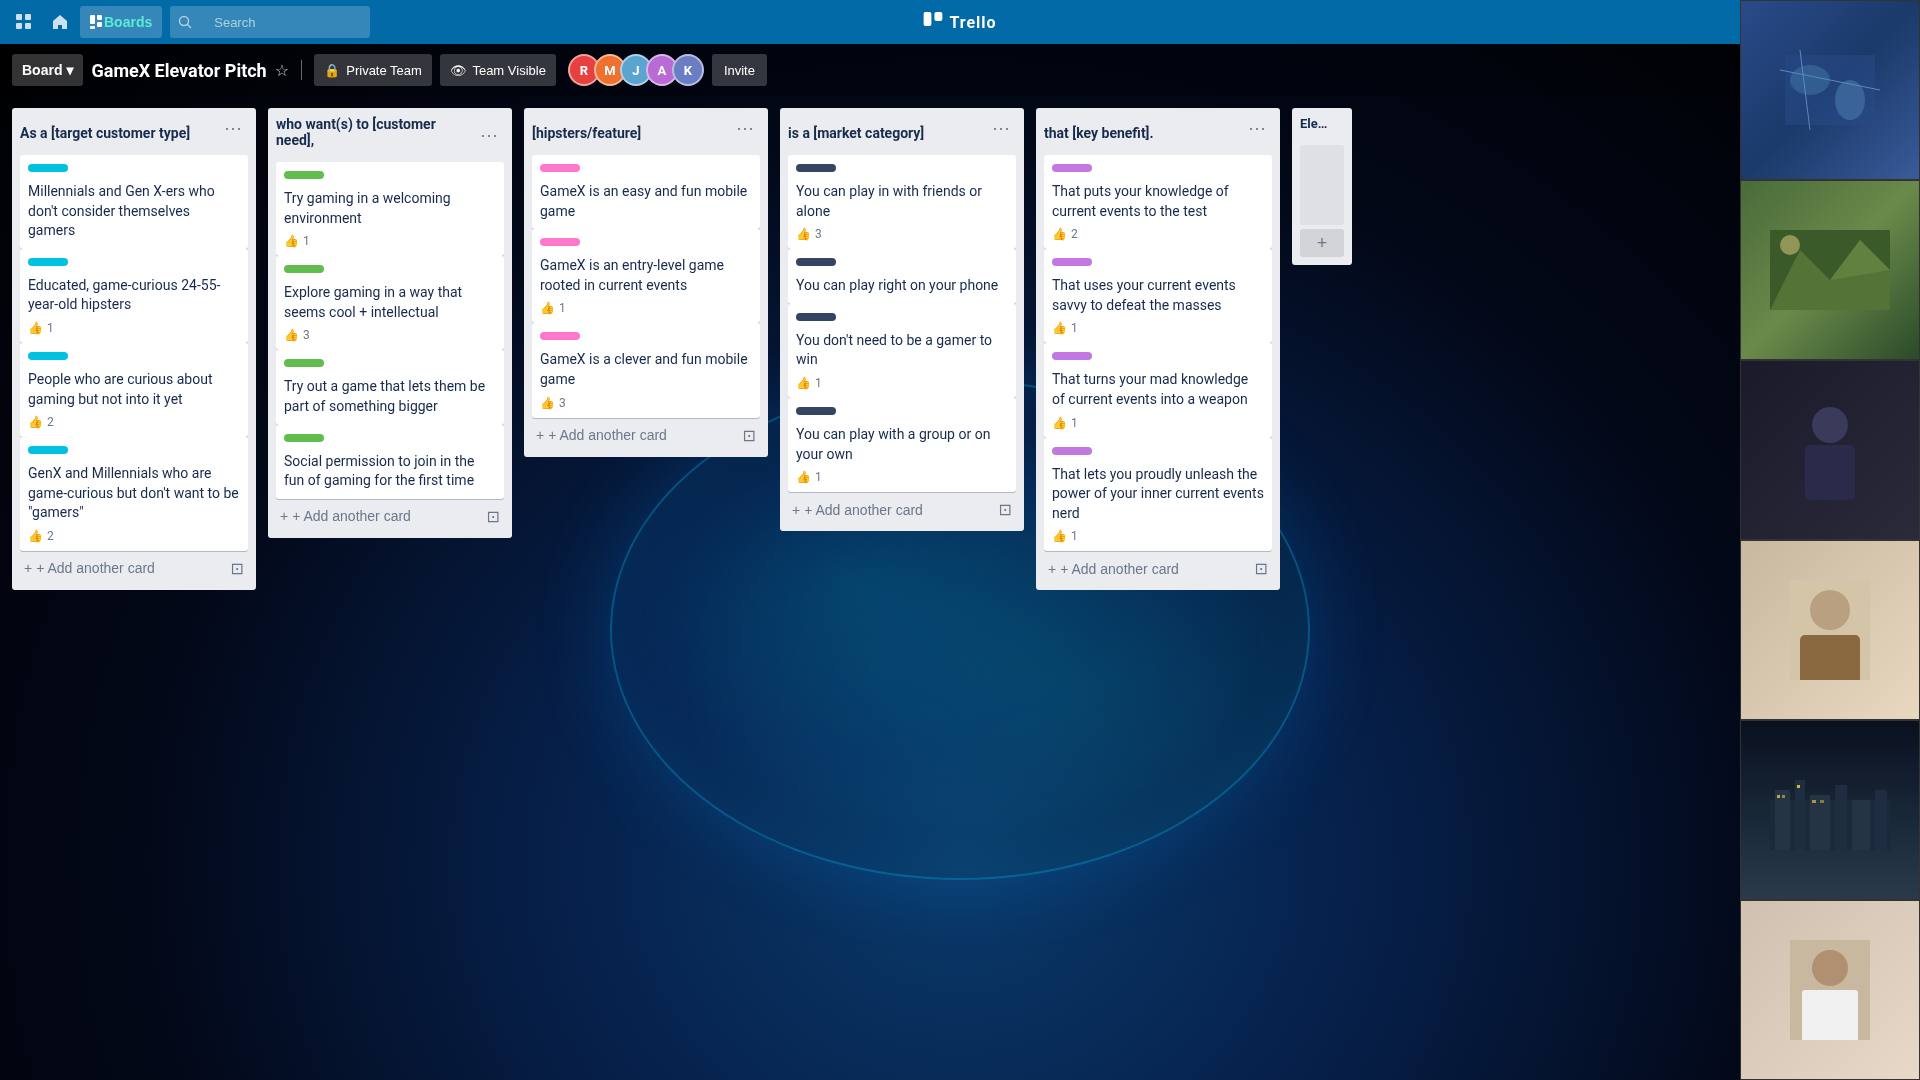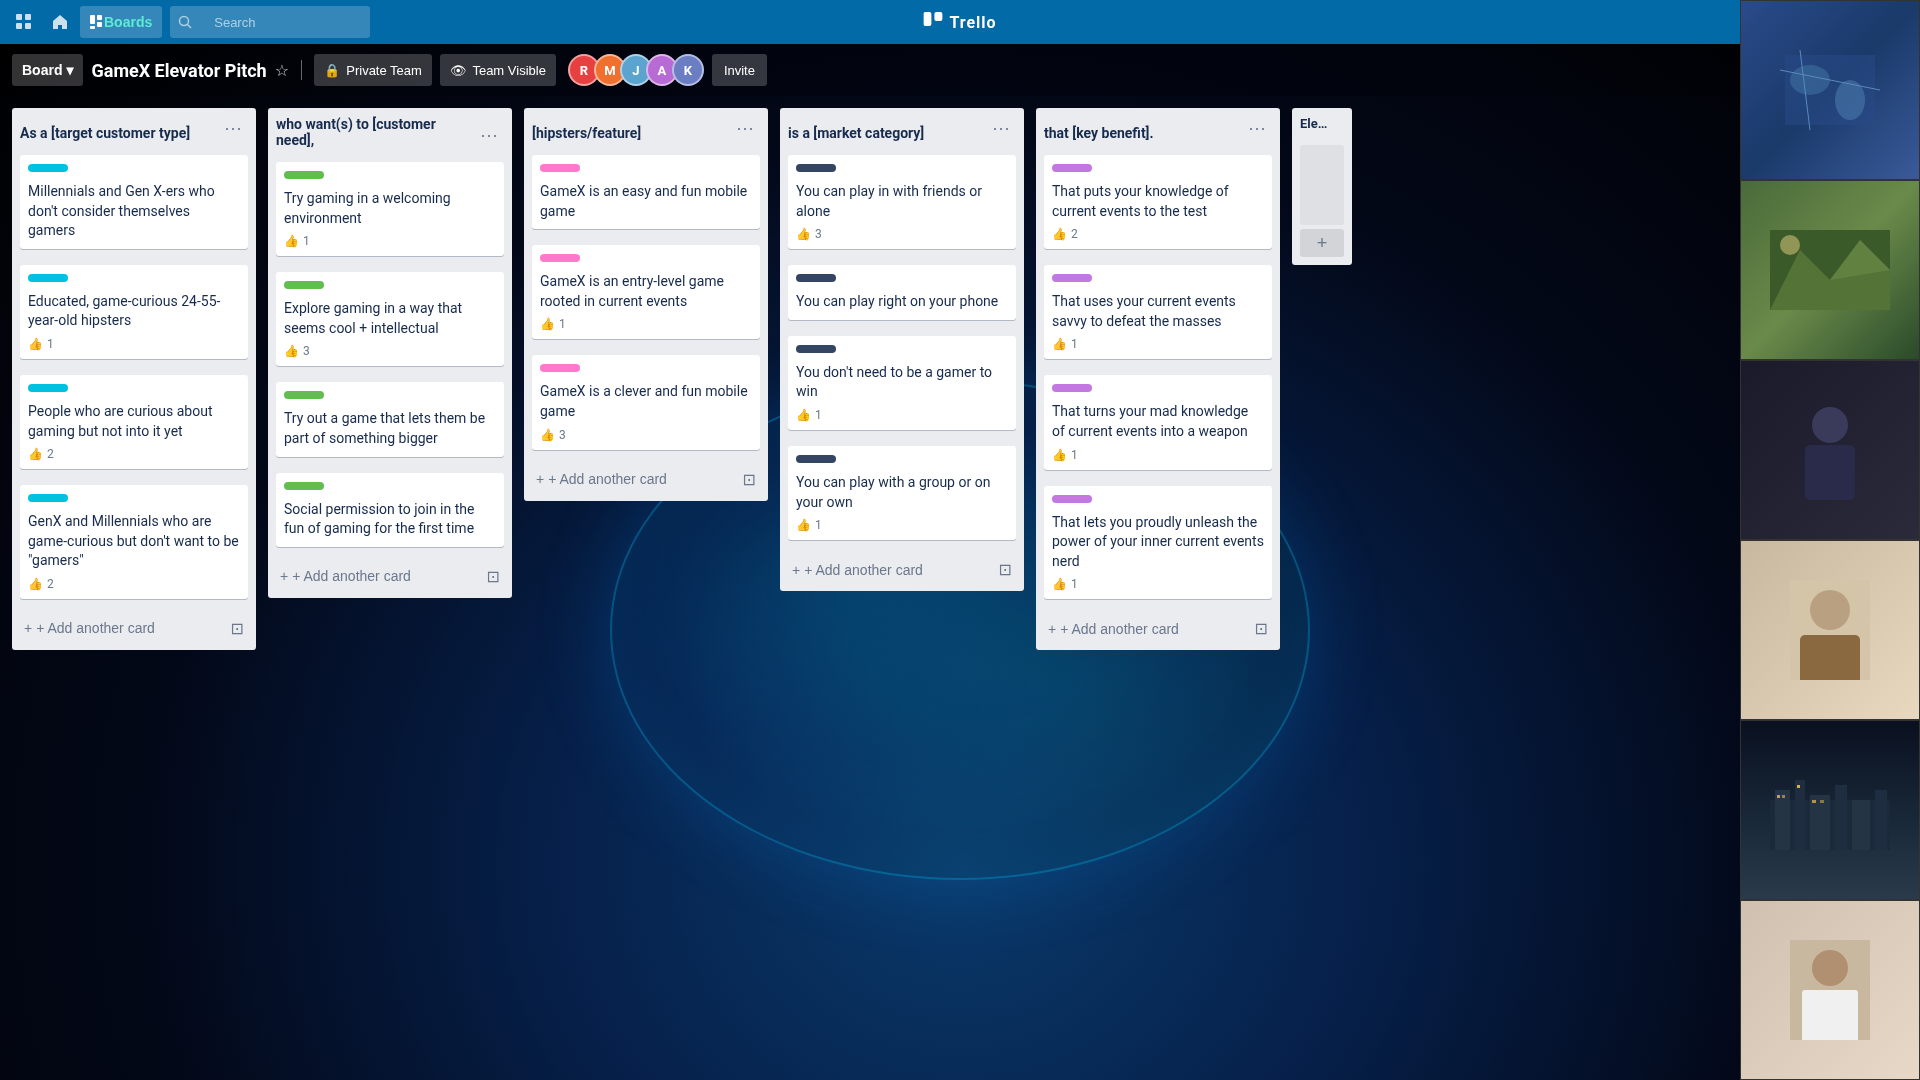--- a/index.html
+++ b/index.html
@@ -218,21 +218,21 @@
       font-size: 18px;
       padding: 2px 6px;
       border-radius: 3px;
     }
 
     
     .card {
       background: white;
       border-radius: 3px;
       padding: 8px;
-      margin-bottom: 16px;
+      margin-bottom: 0;
       box-shadow: 0 1px 0 rgba(9,30,66,0.25);
       cursor: pointer;
     }
     .card-label {
       height: 8px;
       border-radius: 4px;
       margin-bottom: 6px;
       display: inline-block;
       min-width: 40px;
     }

